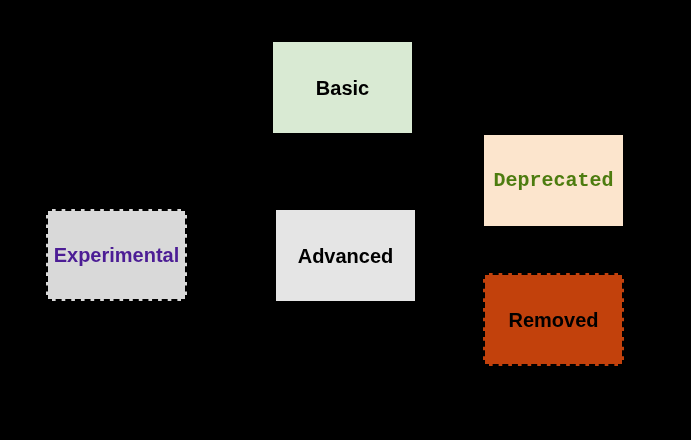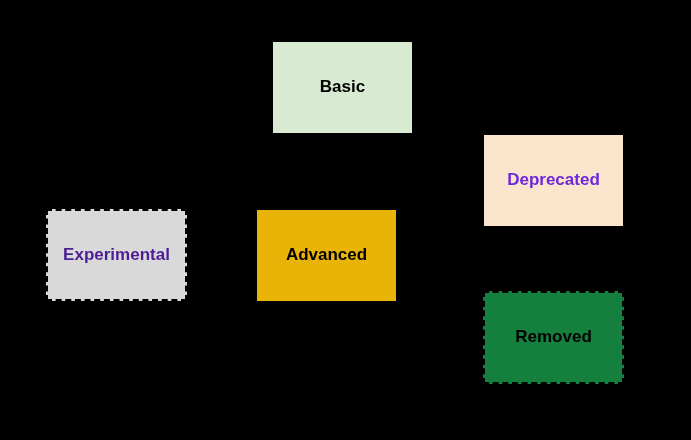--- a/index.html
+++ b/index.html
@@ -18,45 +18,45 @@
     position: absolute;
     box-sizing: border-box;
     display: flex;
     align-items: center;
     justify-content: center;
     
     background-clip: border-box;
   }
   .node .label {
     font-weight: bold;
-    font-size: 17px;
+    font-size: 20px;
     line-height: 1.2;
     color: #000000;
     text-align: left;
     white-space: nowrap;
   }
 </style>
 </head>
 <body>
 
 <div class="canvas" style="width: 691px; height: 440px; background: rgb(0, 0, 0);">
 
   <div class="node" style="left: 272px; top: 41px; width: 141px; height: 93px; background-color: rgb(217, 234, 211); border: 1px solid rgb(0, 0, 0);">
     <span class="label" style="color: rgb(0, 0, 0);">Basic</span>
   </div>
 
   <div class="node" style="left: 483px; top: 134px; width: 141px; height: 93px; background-color: rgb(252, 229, 205); border: 1px solid rgb(0, 0, 0);">
-    <span class="label" style="color: #6d28d9;">Deprecated</span>
+    <span class="label" style="color: #4d7c0f; font-family: Liberation Mono, monospace;">Deprecated</span>
   </div>
 
   <div class="node" style="left: 46px; top: 209px; width: 141px; height: 92px; background-color: rgb(217, 217, 217); border: 2px dashed rgb(0, 0, 0);">
     <span class="label" style="color: #4c1d95;">Experimental</span>
   </div>
 
-  <div class="node" style="left: 256px; top: 209px; width: 141px; height: 93px; background-color: #eab308; border: 1px solid rgb(0, 0, 0);">
+  <div class="node" style="left: 275px; top: 209px; width: 141px; height: 93px; background-color: #e5e5e5; border: 1px solid rgb(0, 0, 0);">
     <span class="label" style="color: rgb(0, 0, 0);">Advanced</span>
   </div>
 
-  <div class="node" style="left: 483px; top: 291px; width: 141px; height: 93px; background-color: #15803d; border: 2px dashed rgb(0, 0, 0);">
+  <div class="node" style="left: 483px; top: 273px; width: 141px; height: 93px; background-color: #c2410c; border: 2px dashed rgb(0, 0, 0);">
     <span class="label" style="color: rgb(0, 0, 0);">Removed</span>
   </div>
 
 </div>
 
 </body></html>

